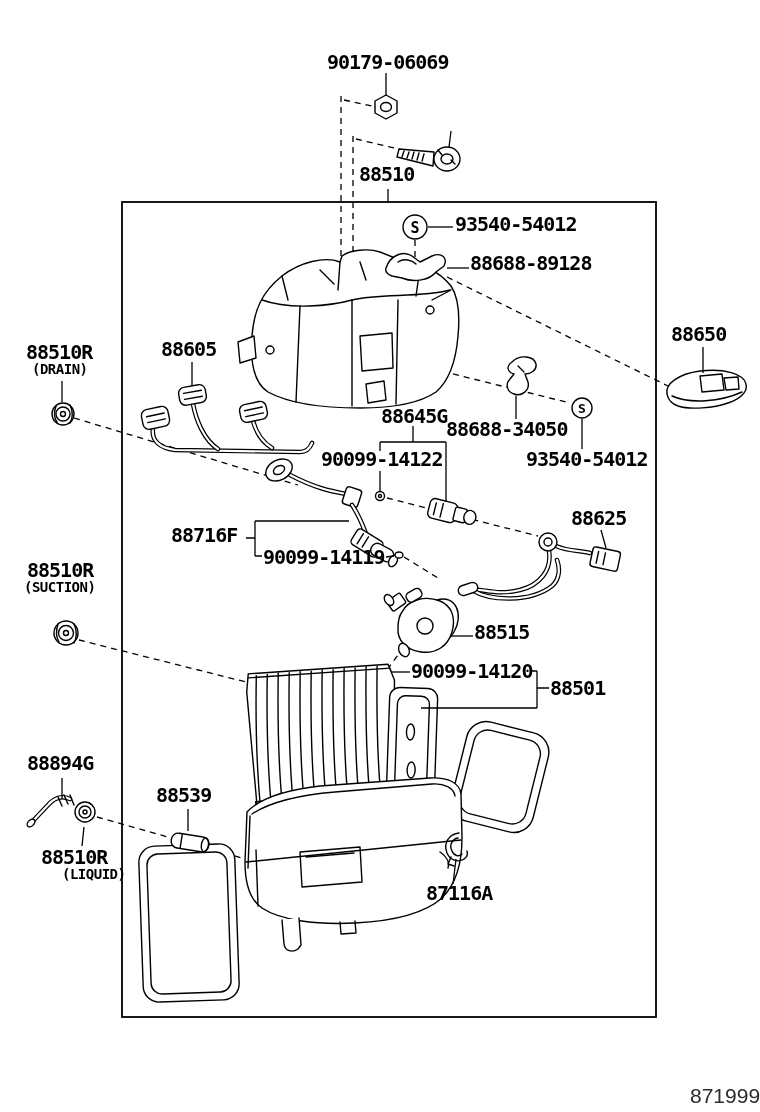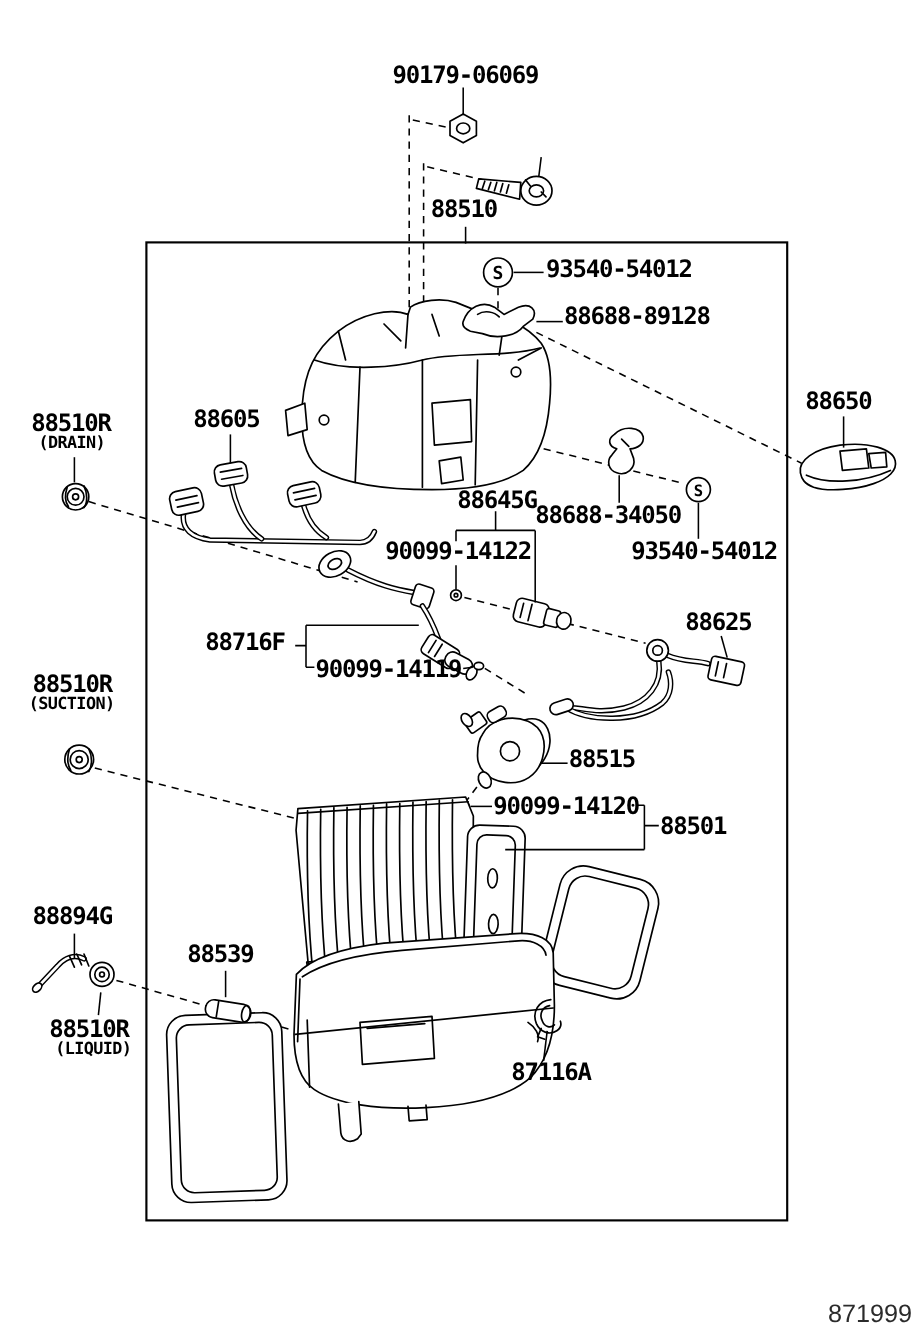--- a/index.html
+++ b/index.html
@@ -331,18 +331,18 @@
 <div class="pl" style="left:171px;top:524px">88716F</div>
 <div class="pl" style="left:263px;top:546px">90099-14119</div>
 <div class="pl" style="left:27px;top:559px">88510R</div>
 <div class="pl-sm" style="left:24px;top:580px">(SUCTION)</div>
 <div class="pl" style="left:474px;top:621px">88515</div>
 <div class="pl" style="left:411px;top:660px">90099-14120</div>
 <div class="pl" style="left:550px;top:677px">88501</div>
 <div class="pl" style="left:27px;top:752px">88894G</div>
 <div class="pl" style="left:156px;top:784px">88539</div>
 <div class="pl" style="left:41px;top:846px">88510R</div>
-<div class="pl-sm" style="left:46px;top:867px">(LIQUID)</div>
+<div class="pl-sm" style="left:62px;top:867px">(LIQUID)</div>
 <div class="pl" style="left:426px;top:882px">87116A</div>
 
 <div class="code" style="left:690px;top:1084px">871999A</div>
 
 </div>
 
 </body></html>

